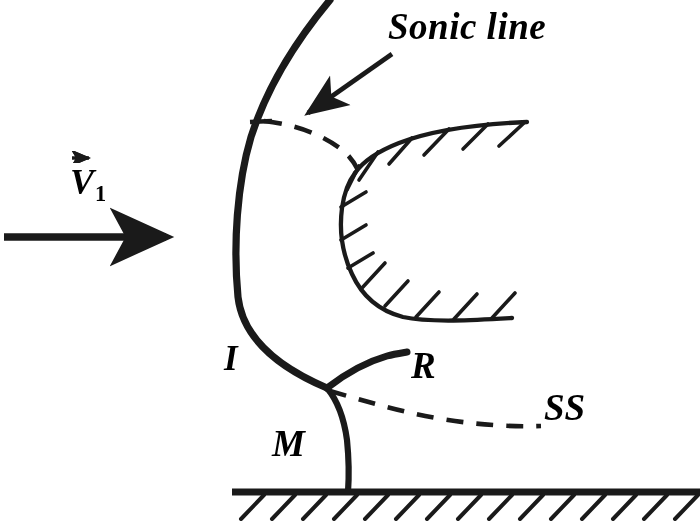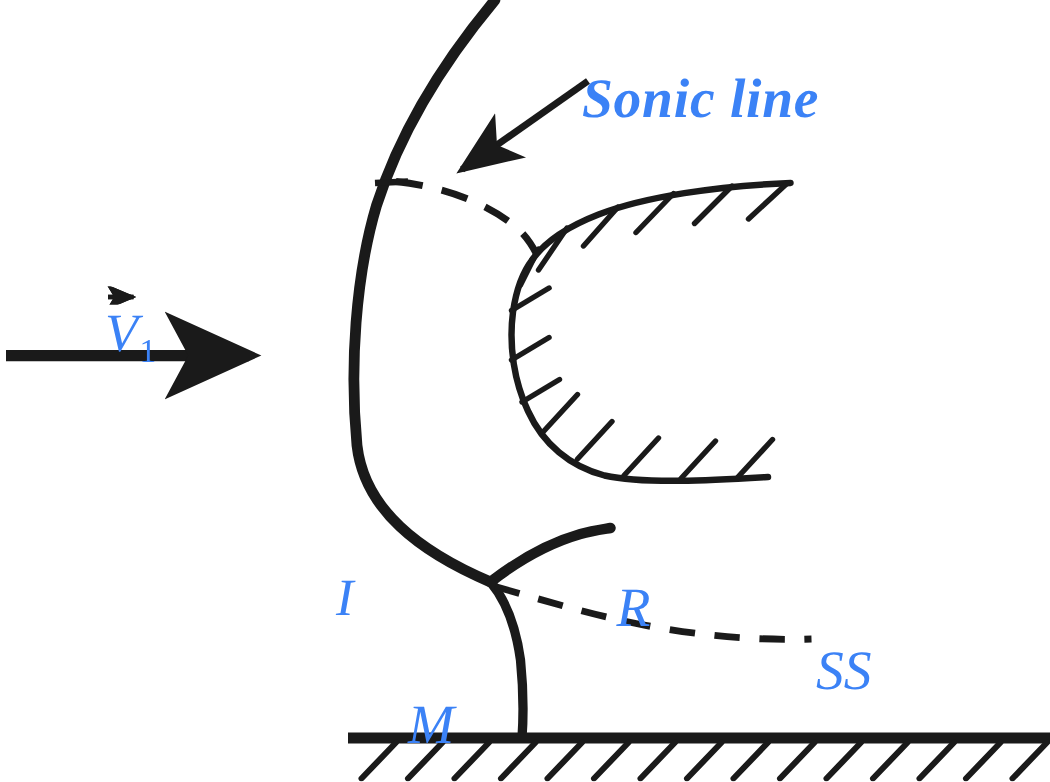--- a/index.html
+++ b/index.html
@@ -21,33 +21,32 @@
   #figure-svg {
     position: absolute;
     left: 0;
     top: 0;
     width: 700px;
     height: 521px;
     display: block;
   }
   .label {
     position: absolute;
-    color: #3b82f6;
+    color: #000000;
     white-space: nowrap;
     line-height: 1;
     user-select: none;
-    margin-top: 40px;
   }
   .label-italic-bold {
     font-style: italic;
     font-weight: bold;
   }
   .label-italic {
     font-style: italic;
-    font-weight: normal;
+    font-weight: bold;
   }
   #label-sonic-line {
     left: 388px;
     top: 8px;
     font-size: 37px;
     letter-spacing: 0.5px;
   }
   #label-I {
     left: 224px;
     top: 341px;

